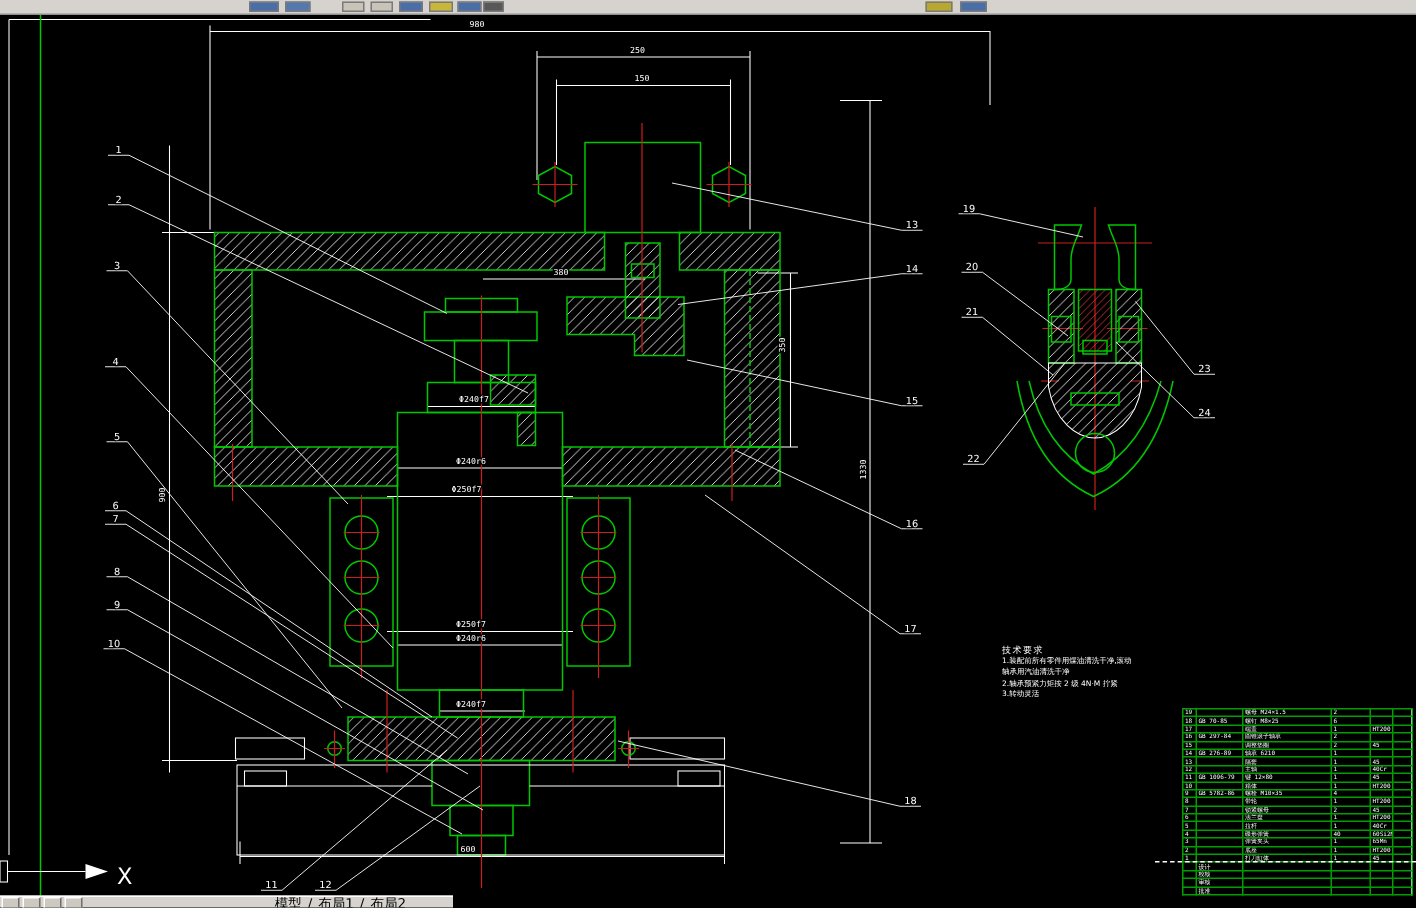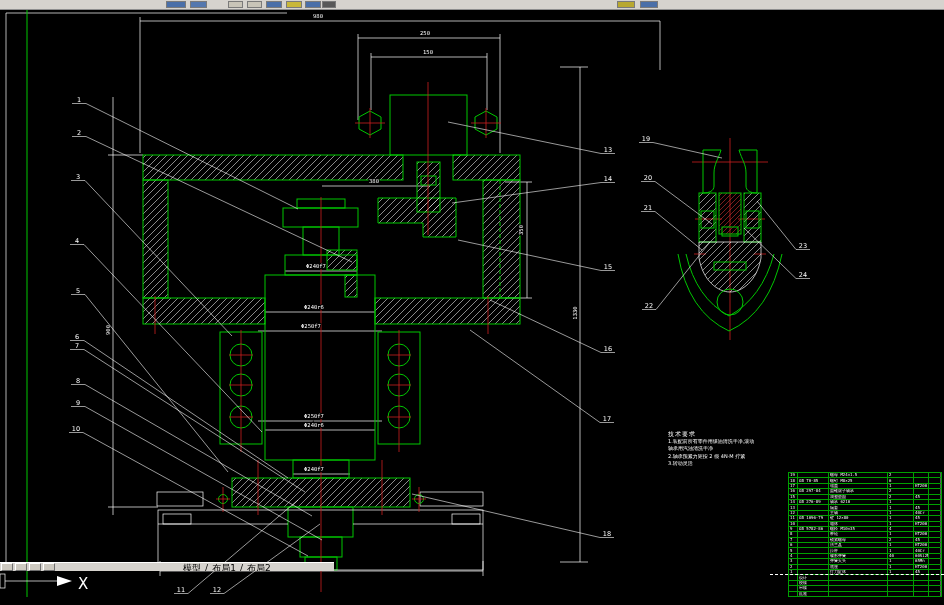--- a/index.html
+++ b/index.html
@@ -3,21 +3,21 @@
 <meta charset="utf-8">
 <style>
   html,body{margin:0;padding:0}
   body{width:944px;height:605px;background:#000;overflow:hidden;position:relative;
        font-family:"DejaVu Sans",sans-serif}
   
   #toolbar{position:absolute;left:0;top:0;width:944px;height:9px;background:#d6d3ce;
            border-bottom:1px solid #8f8f8f;z-index:5}
   .tbico{position:absolute;top:1px;height:7px;border:1px solid #7a7a7a;box-sizing:border-box}
   
-  #statusbar{position:absolute;left:0;top:562px;width:334px;height:8px;background:#d6d3ce;
+  #statusbar{position:absolute;left:0;top:597px;width:302px;height:8px;background:#d6d3ce;
              border-top:1px solid #fff;overflow:hidden;white-space:nowrap;z-index:5}
   .navbtn{display:inline-block;width:10px;height:6px;background:#cdc9c0;margin:0 1px;
           border:1px solid;border-color:#fff #6f6f6f #6f6f6f #fff;vertical-align:top}
   .tabstrip{display:inline-block;font-size:9px;color:#000;margin-left:122px;vertical-align:top;
             line-height:10px}
   .tabsep{margin:0 4px}
   
   #cad{position:absolute;left:0;top:0}
   .g{stroke:#00C800;fill:none;stroke-width:1}
   .gh{stroke:#00C800;fill:url(#hw);stroke-width:1}

